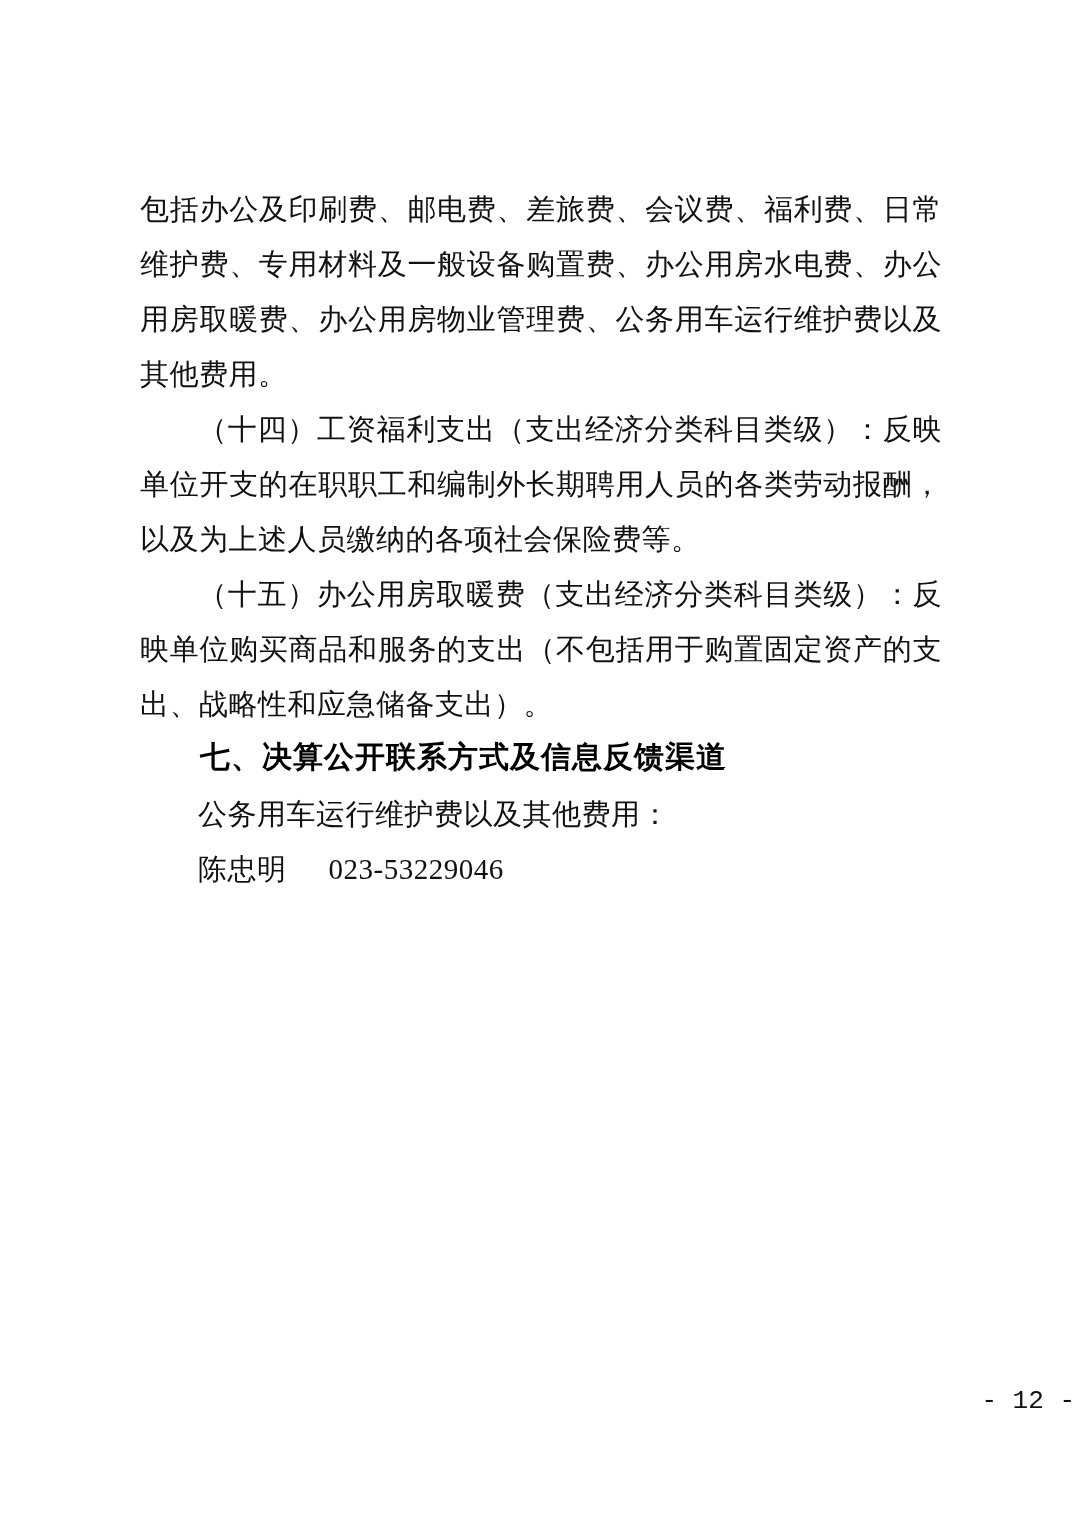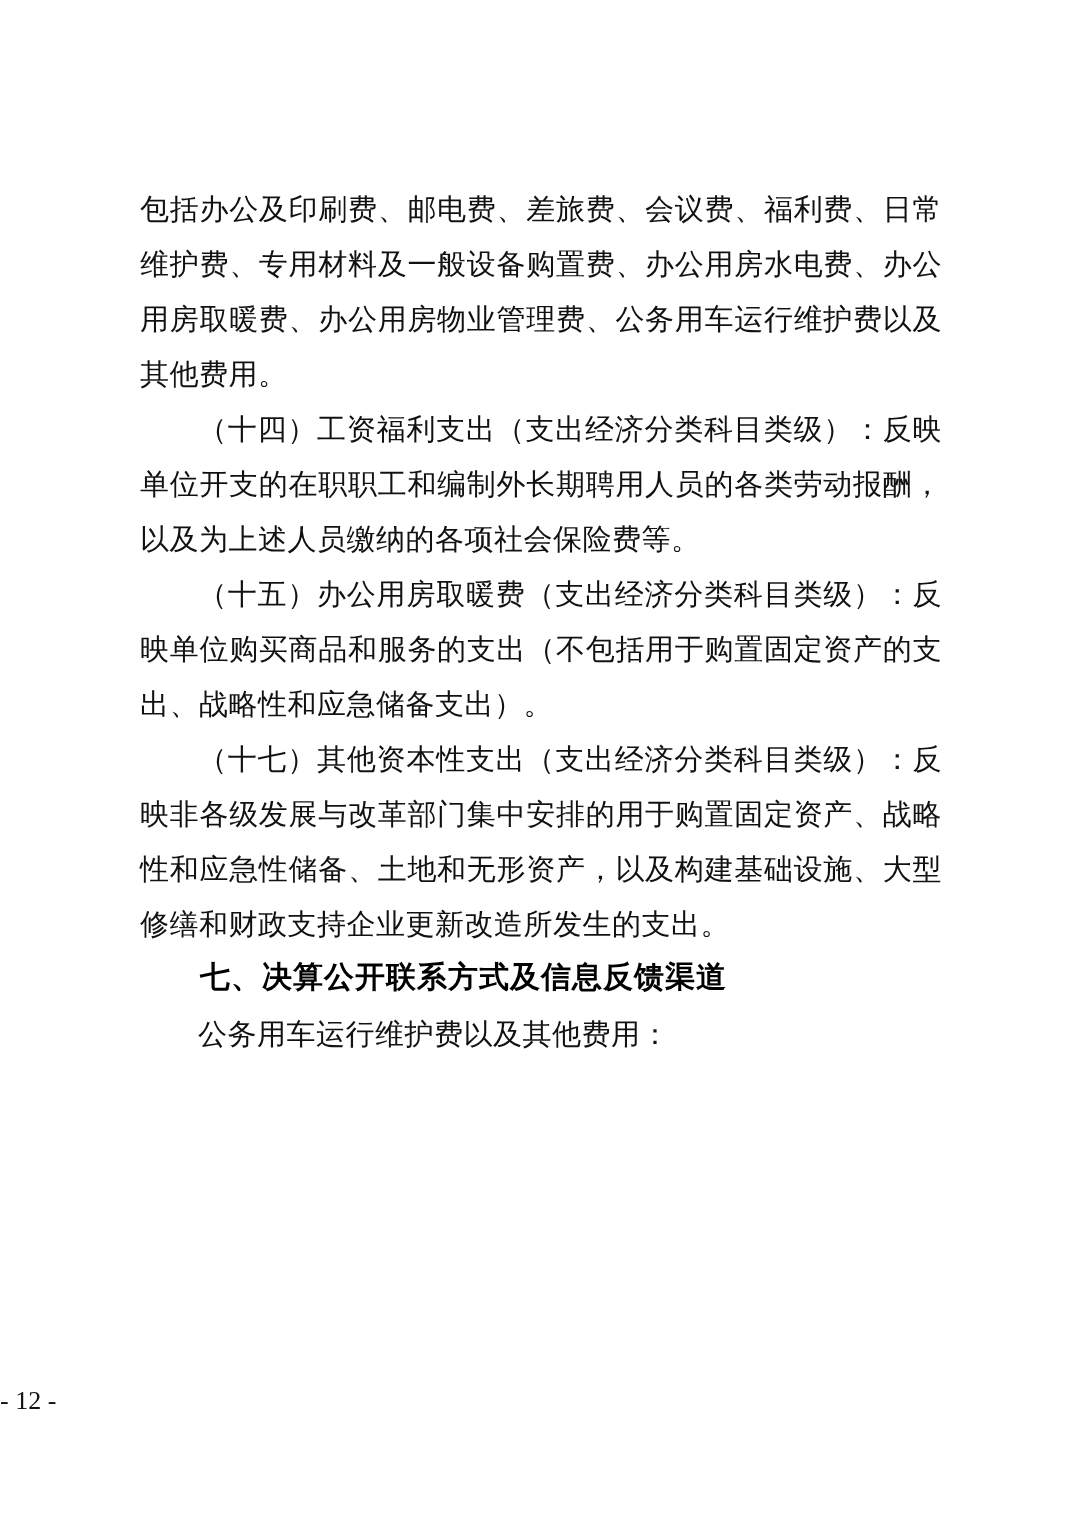--- a/index.html
+++ b/index.html
@@ -52,43 +52,43 @@
     width: 42px;
   }
   p.contact-line .phone {
     font-family: "Liberation Serif", "DejaVu Serif", serif;
   }
   .footer {
     position: absolute;
     left: 0;
     top: 1385px;
     width: 100%;
-    text-align: left;
+    text-align: right;
     font-size: 26px;
     line-height: 32px;
     color: #111111;
-    font-family: Liberation Serif, serif;
+    font-family: Liberation Mono, monospace;
   }
 </style>
 </head>
 <body>
 
 <div class="page">
   <div class="content">
 
     <p class="body"><span>包括办公及印刷费、邮电费、差旅费、会议费、福利费、日常维护费、专用材料及一般设备购置费、办公用房水电费、办公用房取暖费、办公用房物业管理费、公务用车运行维护费以及其他费用。</span></p>
 
     <p class="body indent"><span class="lead">（十四）工资福利支出（支出经济分类科目类级）：</span><span>反映单位开支的在职职工和编制外长期聘用人员的各类劳动报酬，以及为上述人员缴纳的各项社会保险费等。</span></p>
 
     <p class="body indent"><span class="lead">（十五）办公用房取暖费（支出经济分类科目类级）：</span><span>反映单位购买商品和服务的支出（不包括用于购置固定资产的支出、战略性和应急储备支出）。</span></p>
 
 
-    <p class="body indent"><span class="lead">（十七）其他资本性支出（支出经济分类科目类级）：</span><span>反映非各级发展与改革部门集中安排的用于购置固定资产、战略性和应急性储备、土地和无形资产，以及构建基础设施、大型修缮和财政支持企业更新改造所发生的支出。</span></p>
 
     <h2 class="section-heading">七、决算公开联系方式及信息反馈渠道</h2>
 
     <p class="body indent">公务用车运行维护费以及其他费用：</p>
 
+    <p class="body indent contact-line"><span class="name">陈忠明</span><span class="gap"></span><span class="phone">023-53229046</span></p>
 
   </div>
 
   <div class="footer">- 12 -</div>
 </div>
 
 </body></html>

